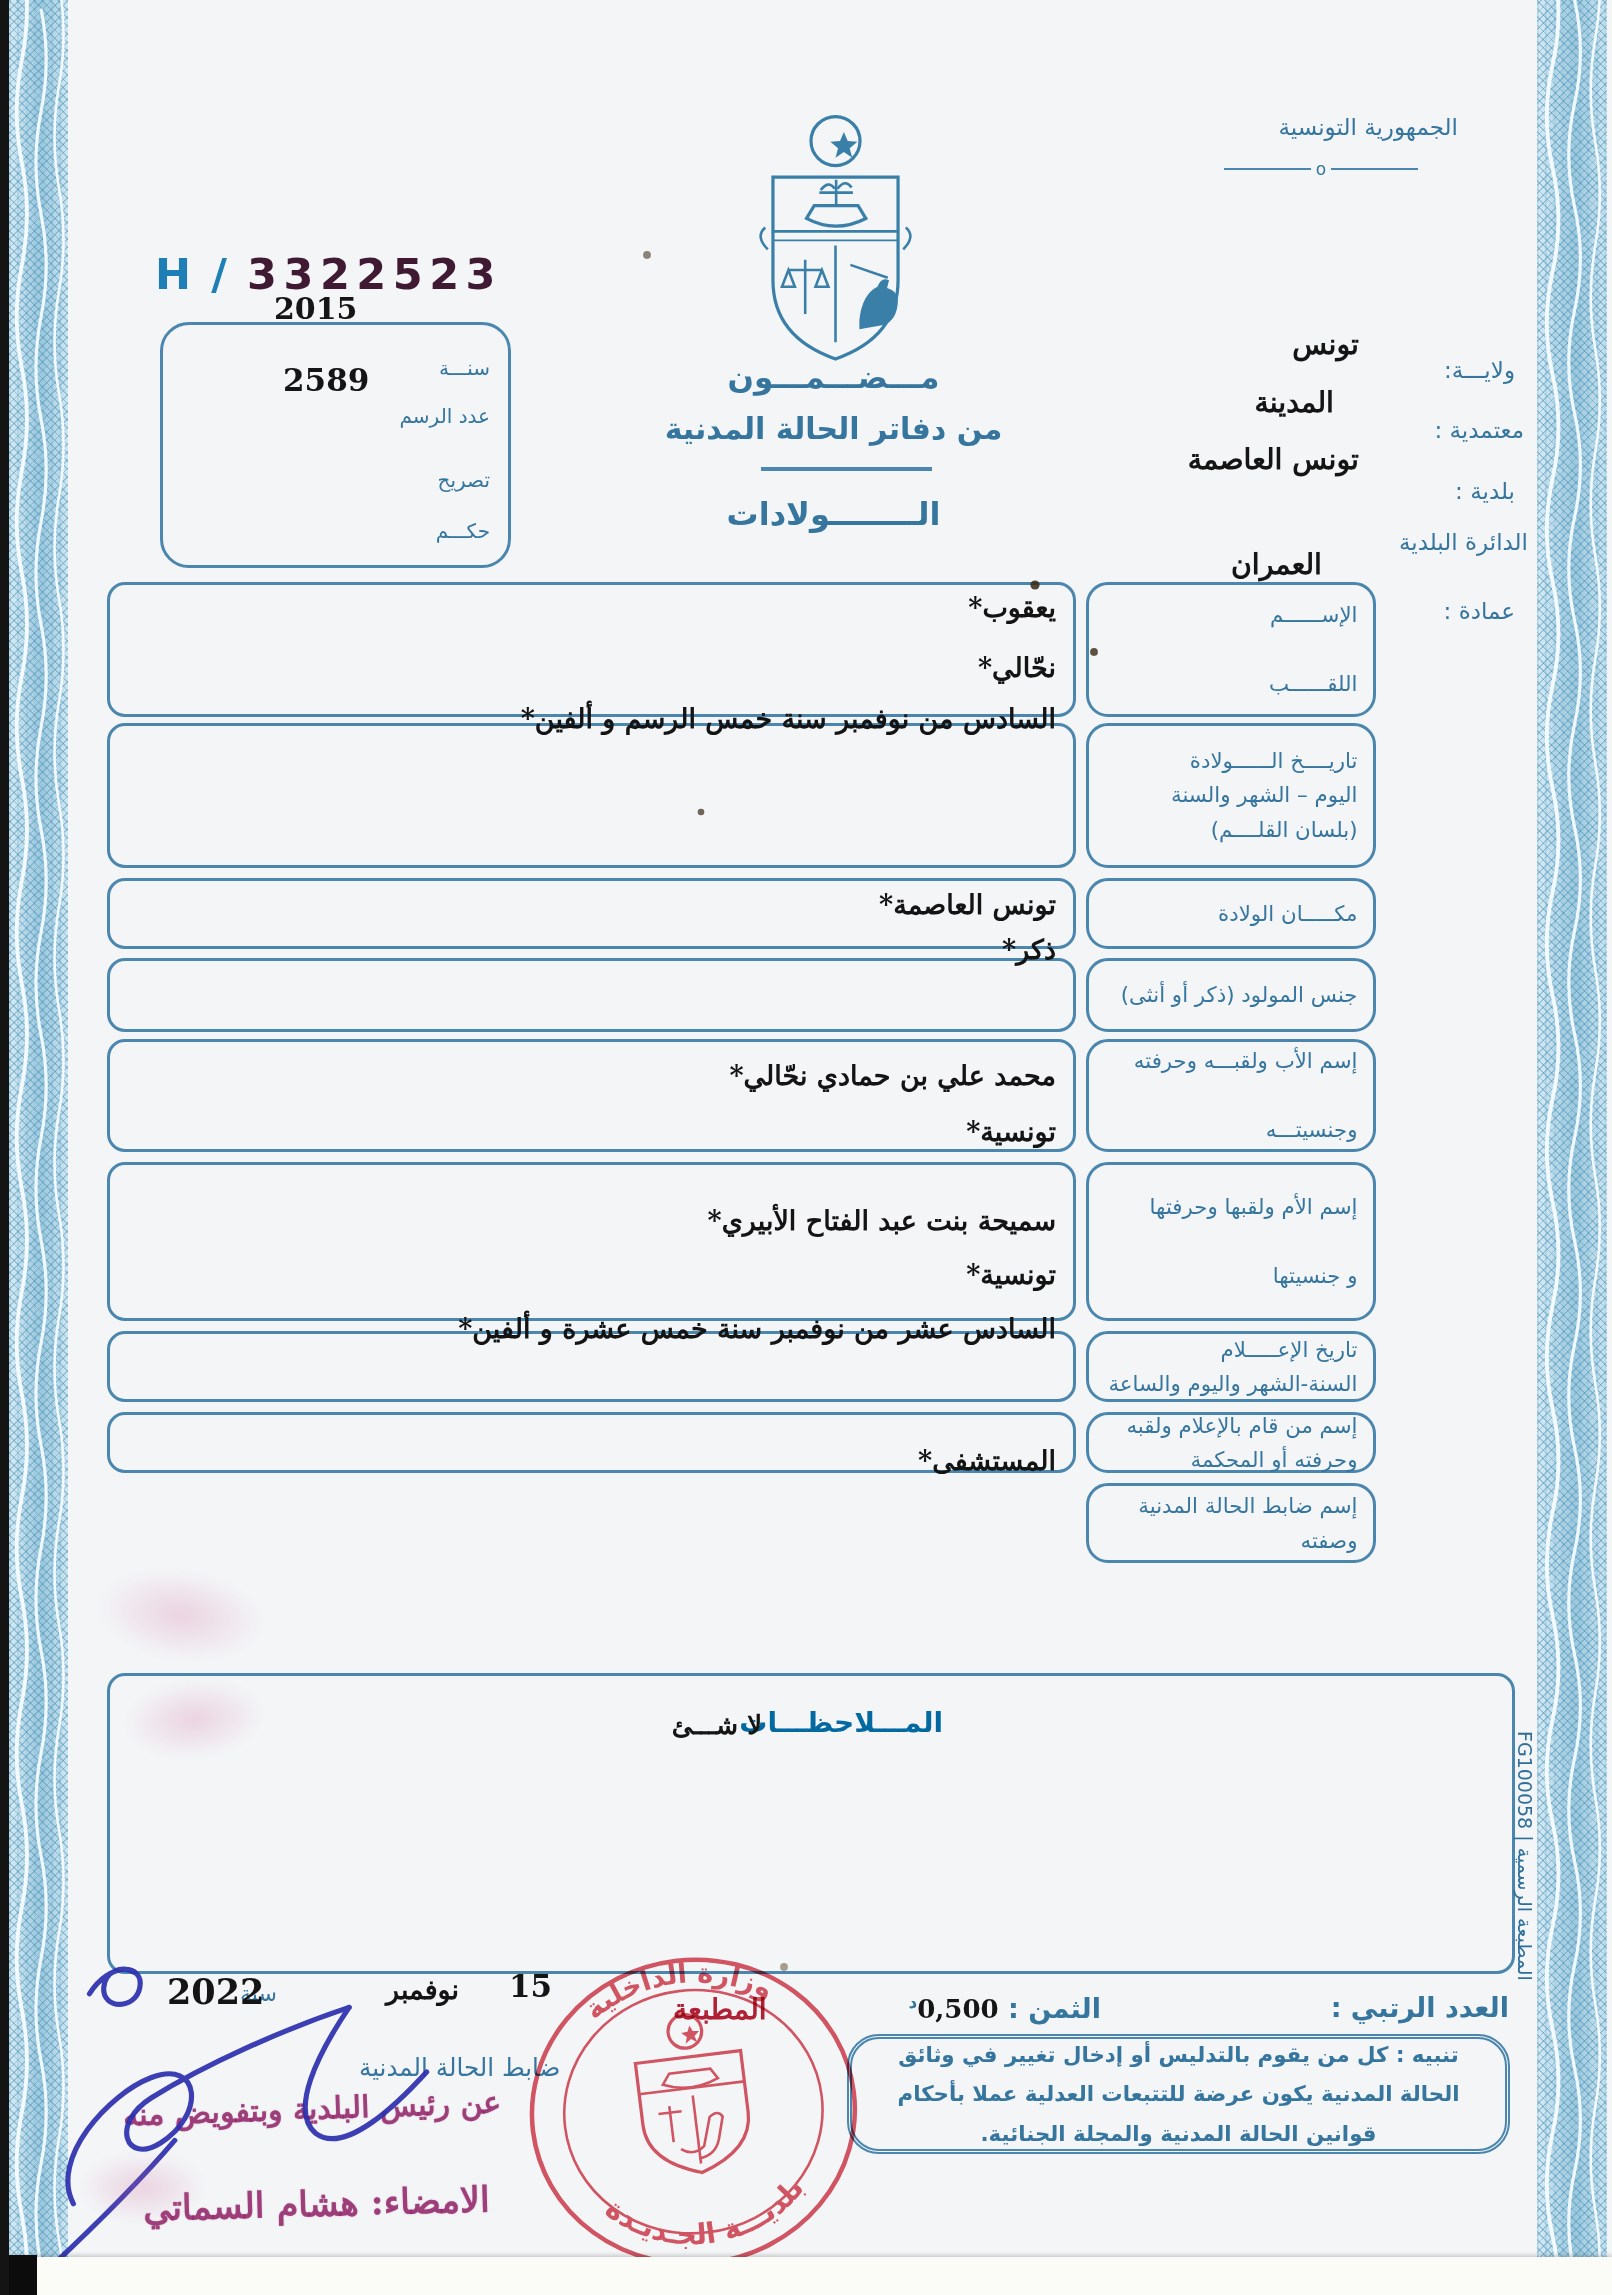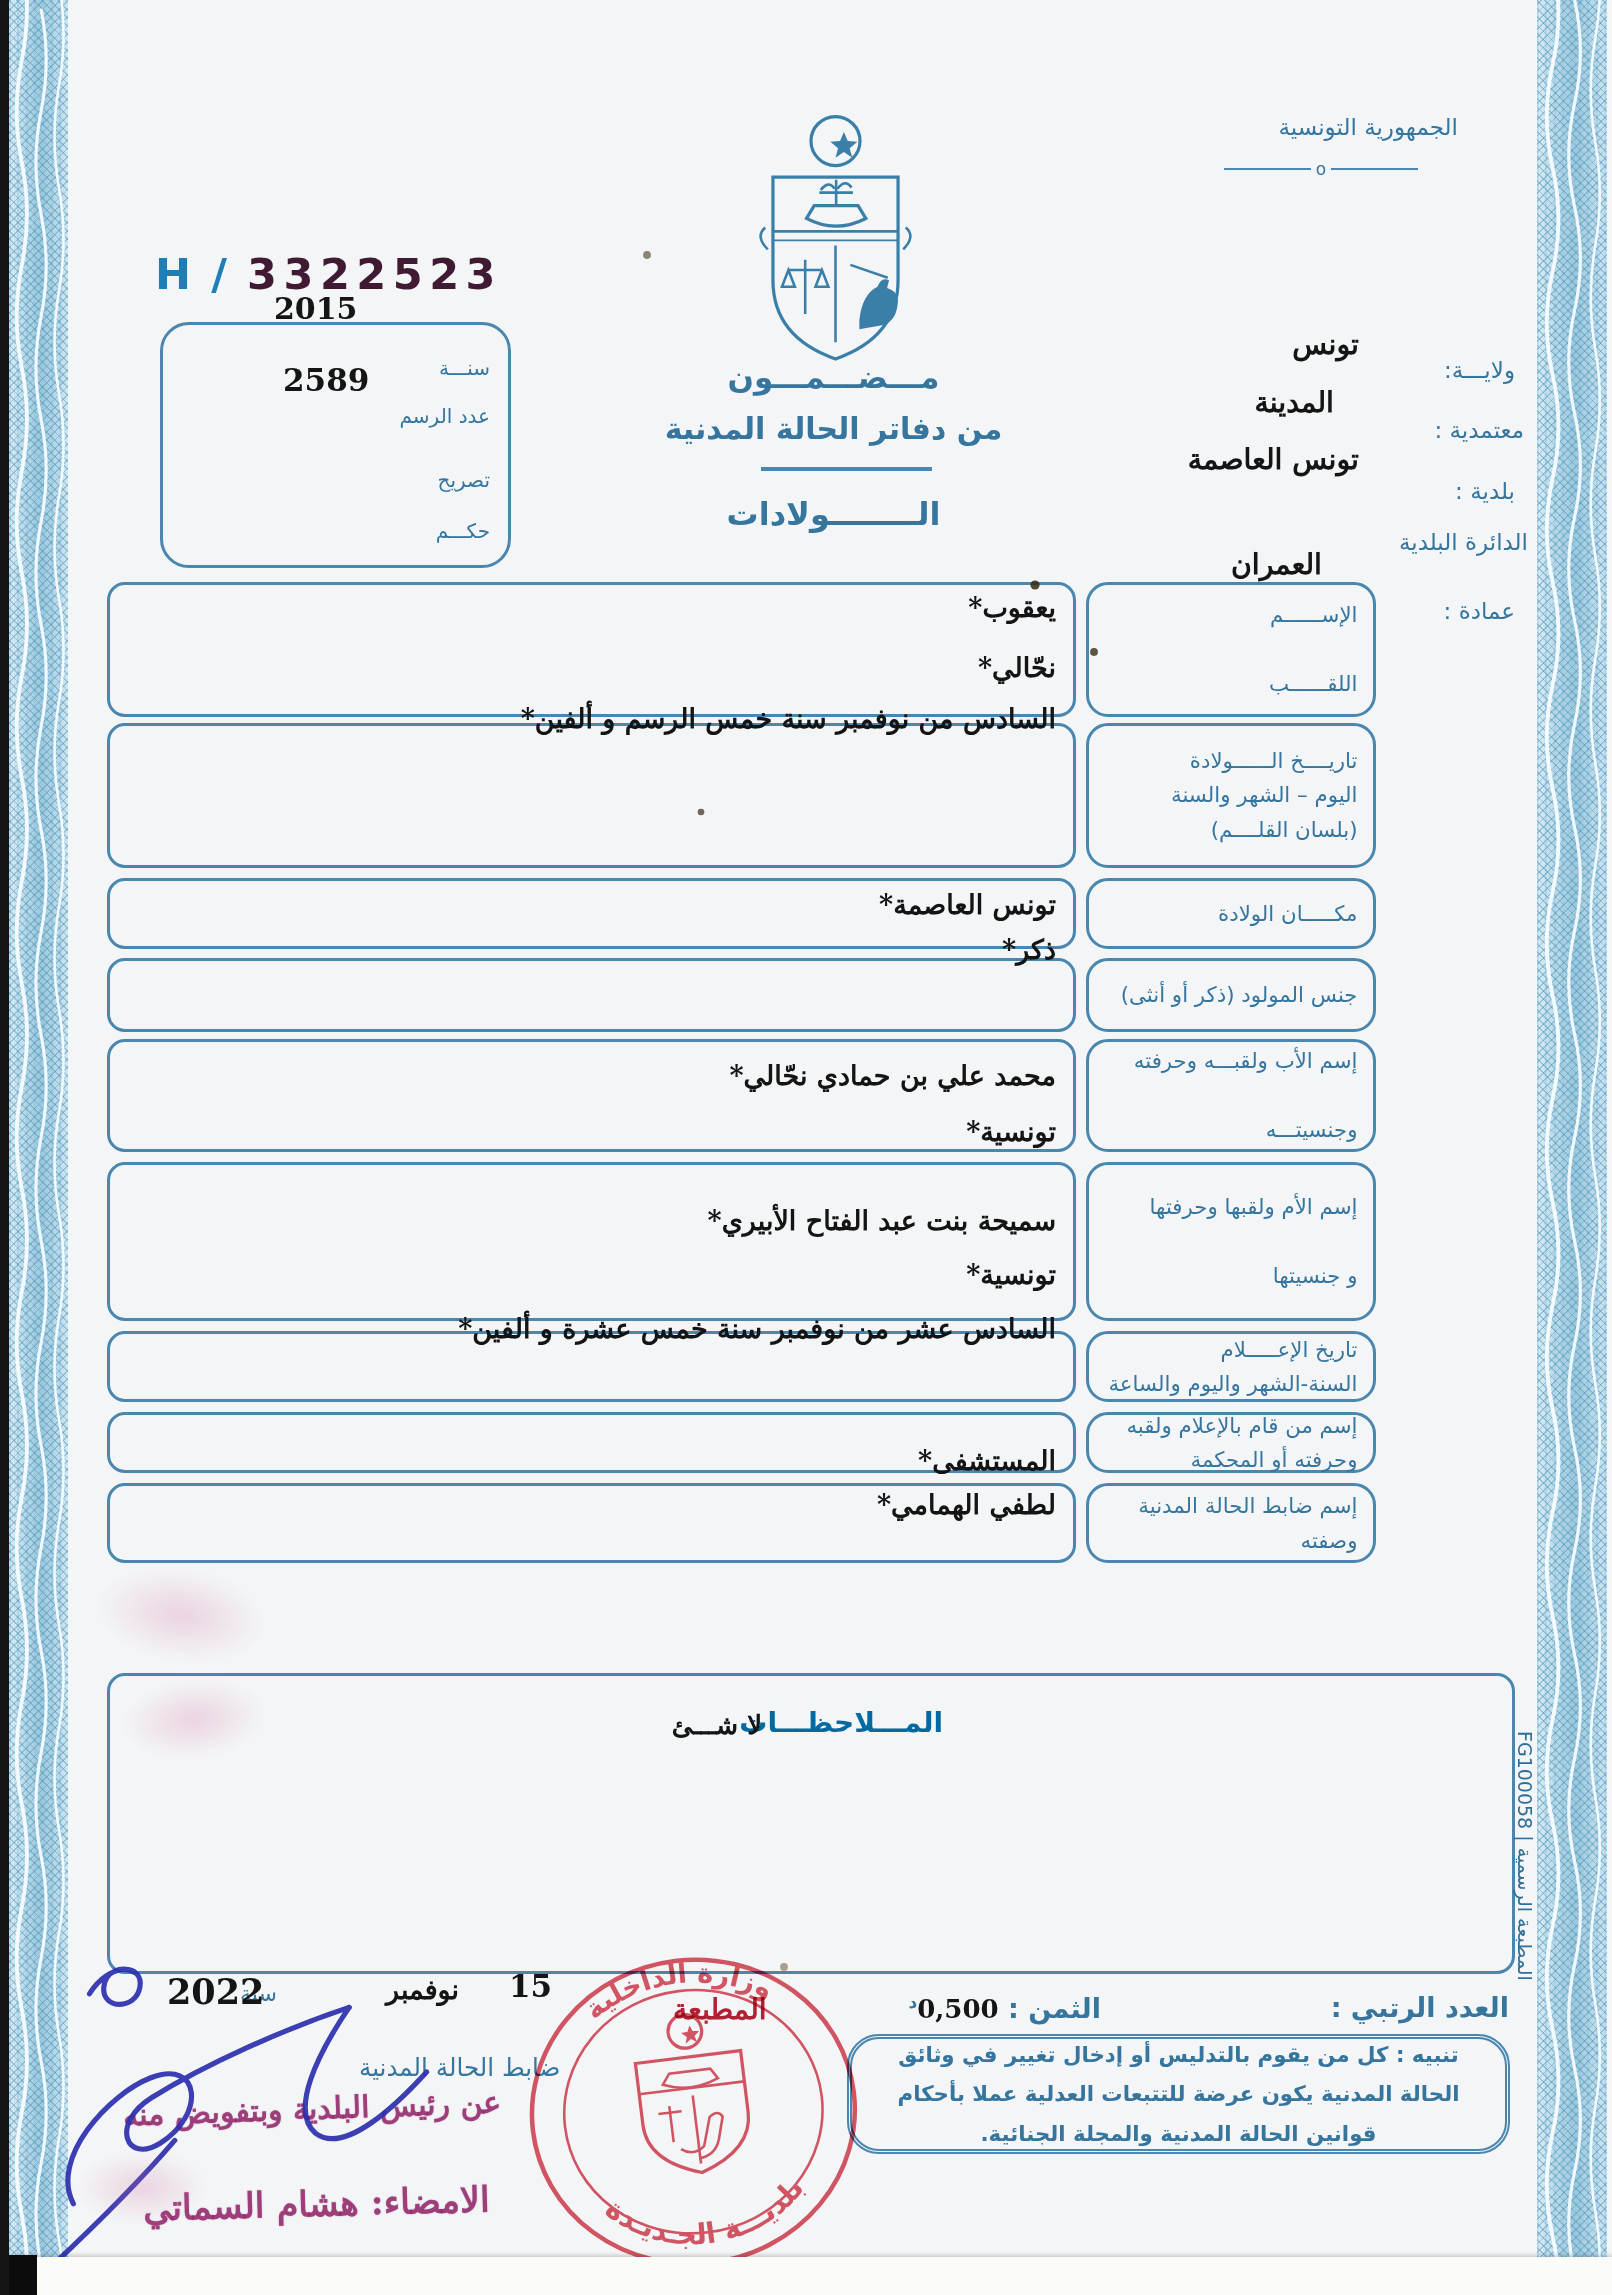--- a/index.html
+++ b/index.html
@@ -188,23 +188,20 @@
   </div>
   <div class="vbox r6">
     <div class="val r6v a" dir="rtl">سميحة بنت عبد الفتاح الأبيري*</div>
     <div class="val r6v b" dir="rtl">تونسية*</div>
   </div>
   <div class="vbox r7">
     <div class="val r7v a" dir="rtl">السادس عشر من نوفمبر سنة خمس عشرة و ألفين*</div>
   </div>
   <div class="vbox r8">
     <div class="val r8v a" dir="rtl">المستشفى*</div>
-  </div>
-  <div class="vbox r9">
-    <div class="val r9v a" dir="rtl">لطفي الهمامي*</div>
   </div>
 
   <div class="lbox r1">
       <div class="lbl" dir="rtl">الإســــــم
 
 اللقــــــب</div>
     </div>
   <div class="lbox r2">
       <div class="lbl" dir="rtl">تاريــــخ الــــــولادة
 اليوم – الشهر والسنة

